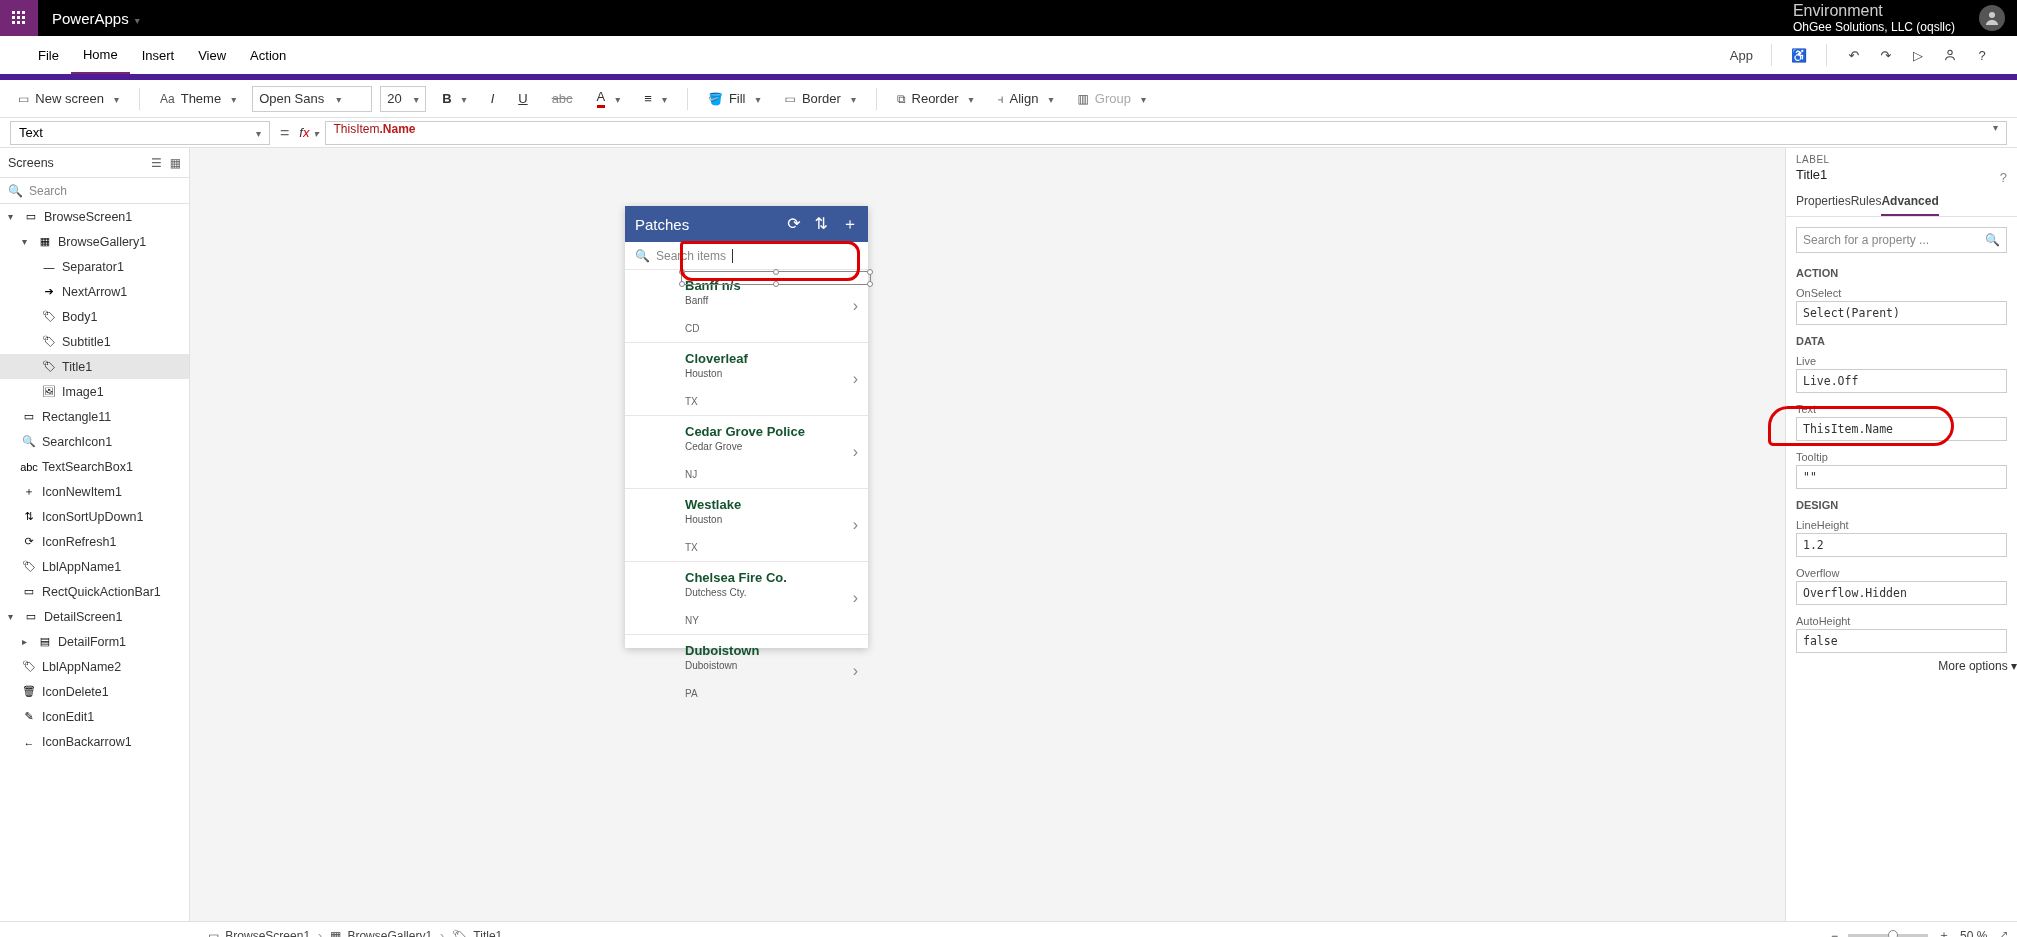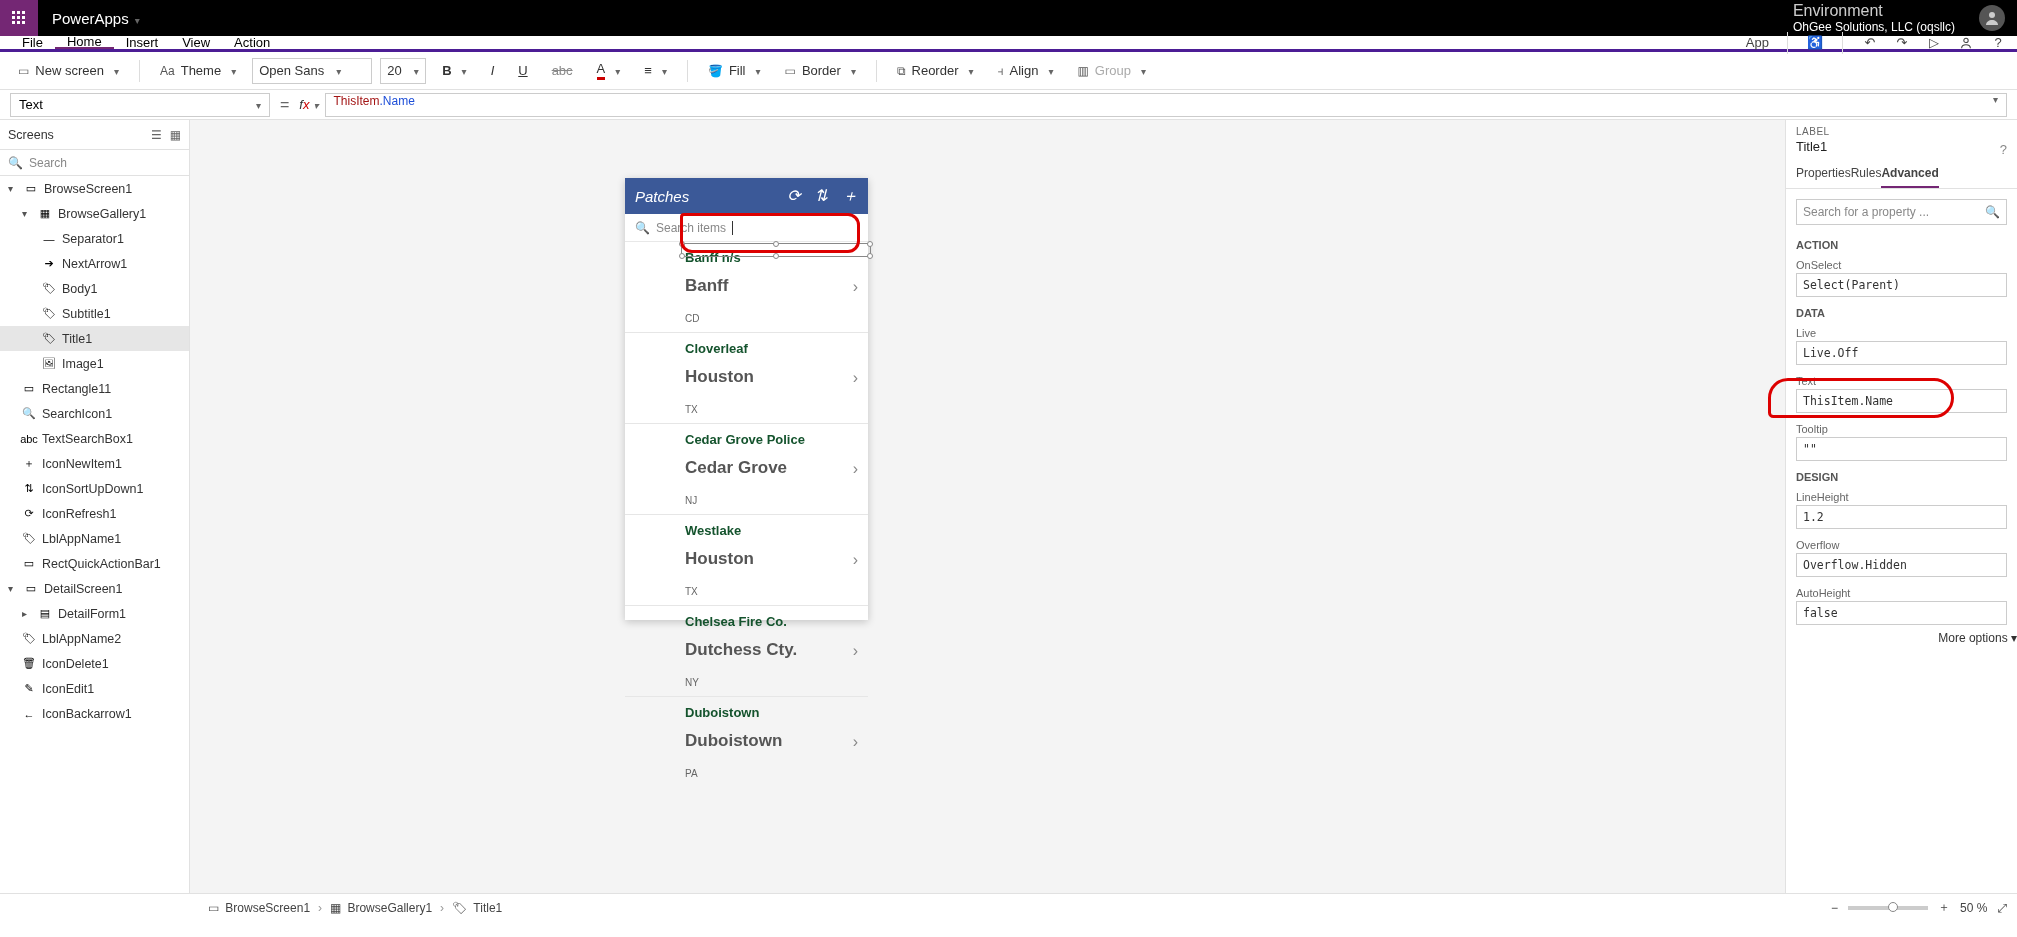--- a/index.html
+++ b/index.html
@@ -7,21 +7,21 @@
 
 
 .topbar { height: 36px; background: #000; color: #fff; display: flex; align-items: center; }
 .waffle { width: 38px; height: 36px; background: #742774; display: flex; align-items: center; justify-content: center; color:#fff; font-size:16px; }
 .app-name { padding: 0 14px; font-size: 15px; display:flex; align-items:center; gap:2px; }
 .env { margin-left: auto; padding-right: 12px; font-size: 12px; line-height:1.2; }
 .env .lbl { font-size: 16px; opacity: .8; }
 .avatar { width:26px; height:26px; border-radius:50%; background:#555; margin:0 12px; display:flex; align-items:center; justify-content:center; }
 
 
-.menubar { height:16px; display:flex; align-items:center; border-bottom:3px solid #4c1d95; padding:0 10px; font-size:13px; }
+.menubar { height:44px; display:flex; align-items:center; border-bottom:6px solid #4c1d95; padding:0 26px; font-size:13px; }
 .menubar .item { padding:0 12px; height:100%; display:flex; align-items:center; cursor:pointer; }
 .menubar .item.active { border-bottom:2px solid #742774; font-weight:400; }
 .menubar .right { margin-left:auto; display:flex; align-items:center; gap:14px; color:#444; font-size:13px; }
 .ricon { width:18px; height:18px; display:flex; align-items:center; justify-content:center; color:#444; }
 
 
 .toolbar { height:38px; border-bottom:1px solid #e1e1e1; display:flex; align-items:center; padding:0 10px; gap:8px; font-size:13px; color:#333; }
 .tbtn { padding:0 8px; height:26px; display:flex; align-items:center; gap:6px; cursor:pointer; }
 .tbtn.disabled { color:#aaa; }
 .sep { width:1px; height:22px; background:#ddd; margin:0 4px; }
@@ -29,21 +29,21 @@
 .chev::after { content:"▾"; color:#666; font-size:10px; margin-left:4px; }
 
 
 .formulabar { height:30px; border-bottom:1px solid #e1e1e1; display:flex; align-items:center; padding:0 10px; font-size:13px; }
 .propdd { width:260px; height:24px; border:1px solid #ccc; display:flex; align-items:center; padding:0 8px; justify-content:space-between; }
 .eq { margin:0 10px; color:#666; font-size:16px; }
 .fx { font-style:italic; color:#333; margin-right:6px; }
 .fx .x { color:#c00; }
 .formula { flex:1; border:1px solid #ccc; height:24px; padding:0 8px; display:flex; align-items:flex-start; font-family: Consolas, monospace; font-size:12px; }
 .formula .t1 { color:#a31515; }
-.formula .t2 { color:#1d4ed8; }
+.formula .t2 { color:#b91c1c;font-weight:bold; }
 .formula .expand { margin-left:auto; color:#666; font-size:10px; }
 
 
 .body { display:flex; height:calc(937px - 36px - 32px - 38px - 30px - 28px); }
 
 
 .leftpanel { width:190px; border-right:1px solid #e1e1e1; display:flex; flex-direction:column; font-size:12.5px; }
 .leftheader { height:30px; border-bottom:1px solid #e1e1e1; display:flex; align-items:center; padding:0 8px; justify-content:space-between; color:#333; }
 .leftheader .icons { display:flex; gap:8px; color:#666; font-size:12px; }
 .leftsearch { height:26px; border-bottom:1px solid #e1e1e1; display:flex; align-items:center; padding:0 8px; color:#888; gap:6px; font-size:12px; }
@@ -53,29 +53,29 @@
 .node.d1 { padding-left:22px; }
 .node.d2 { padding-left:42px; }
 .node.sel { background:#e6e6e6; }
 .node .caret { width:10px; display:inline-block; color:#555; font-size:10px; }
 .node .ic { width:14px; height:14px; display:inline-flex; align-items:center; justify-content:center; font-size:11px; }
 .node .nm { color:#333; }
 
 
 .canvas { flex:1; background:#f4f4f4; position:relative; }
 .phone { position:absolute; left:435px; top:58px; width:243px; height:442px; background:#fff; box-shadow:0 2px 8px rgba(0,0,0,.2); }
-.ph-header { height:36px; background:#3b5998; color:#fff; display:flex; align-items:center; padding:1px 10px;font-style:italic; }
+.ph-header { height:36px; background:#3b5998; color:#fff; display:flex; align-items:center; padding:1px 10px; }
 .ph-title { font-size:15px; }
 .ph-icons { margin-left:auto; display:flex; gap:14px; font-size:16px; }
 .ph-search { height:28px; display:flex; align-items:center; padding:0 10px; gap:6px; color:#888; font-size:12px; border-bottom:1px solid #e8e8e8; }
 .ph-cursor { width:1px; height:14px; background:#333; }
 .ph-list { }
 .ph-item { border-bottom:1px solid #e6e6e6; padding:8px 10px 8px 60px; position:relative; min-height:60px; }
 .ph-item .nm { font-weight:600; font-size:13px; color:#14532d; }
-.ph-item .sub { font-size:17px; color:#555; margin-top:11px;font-weight:bold; }
+.ph-item .sub { font-size:10px; color:#555; margin-top:2px; }
 .ph-item .st { font-size:10px; color:#666; margin-top:17px; }
 .ph-item .arrow { position:absolute; right:10px; top:50%; transform:translateY(-50%); color:#888; font-size:16px; }
 
 .selbox { position:absolute; left:56px; top:65px; width:190px; height:14px; border:1px solid #888; }
 .selhandle { position:absolute; width:6px; height:6px; border:1px solid #888; background:#fff; border-radius:50%; }
 .sh1 { left:-3px; top:-3px; } .sh2 { right:-3px; top:-3px; }
 .sh3 { left:-3px; bottom:-3px; } .sh4 { right:-3px; bottom:-3px; }
 .sh5 { left:50%; top:-3px; margin-left:-3px; } .sh6 { left:50%; bottom:-3px; margin-left:-3px; }
 
 

